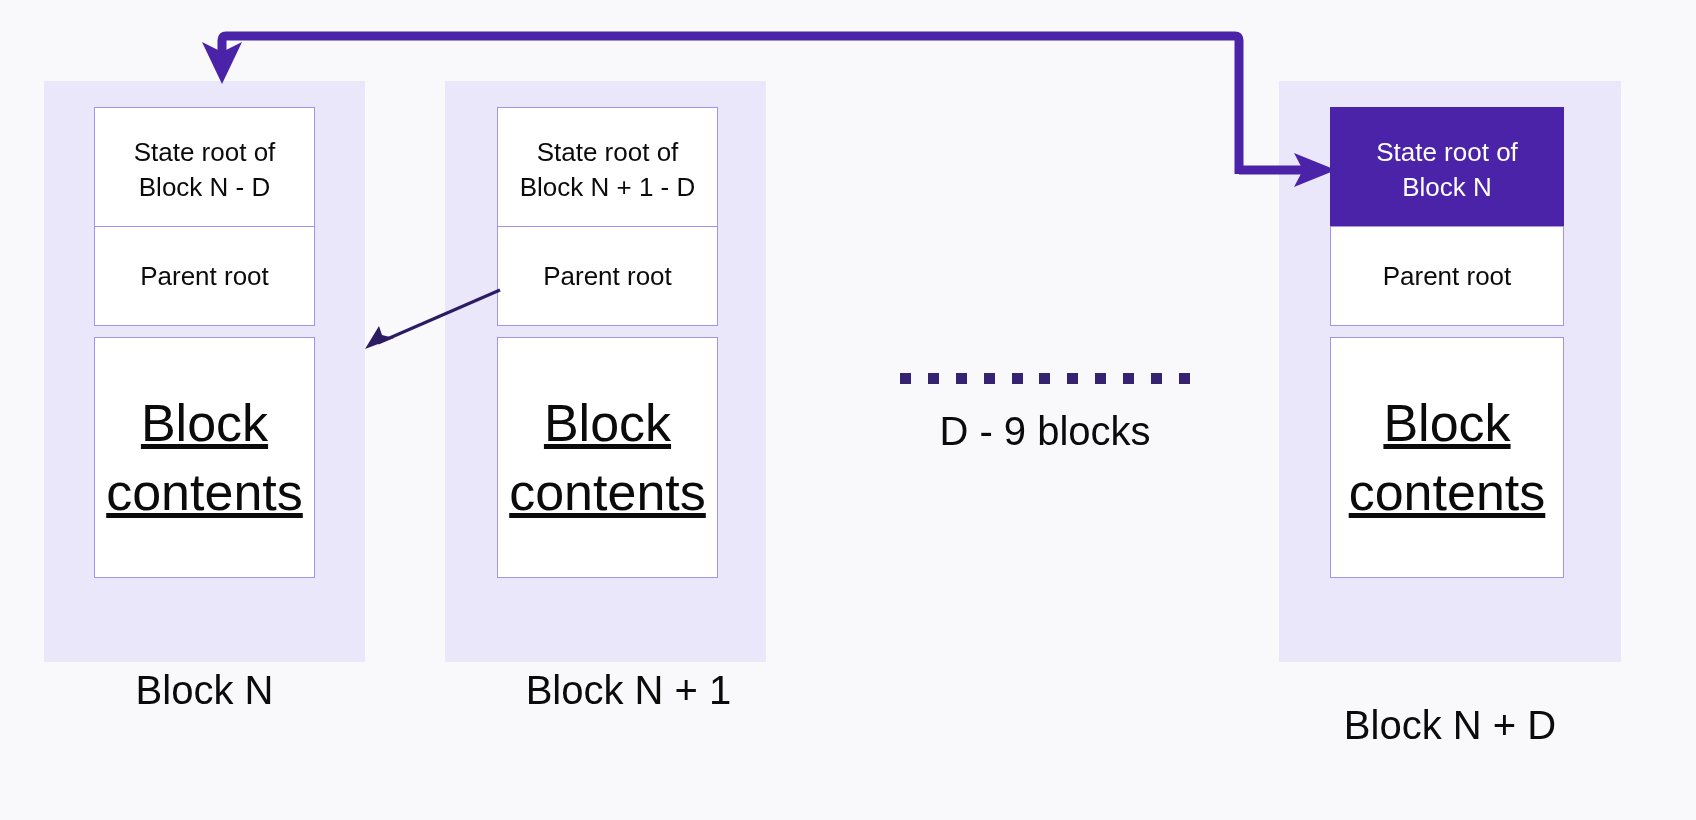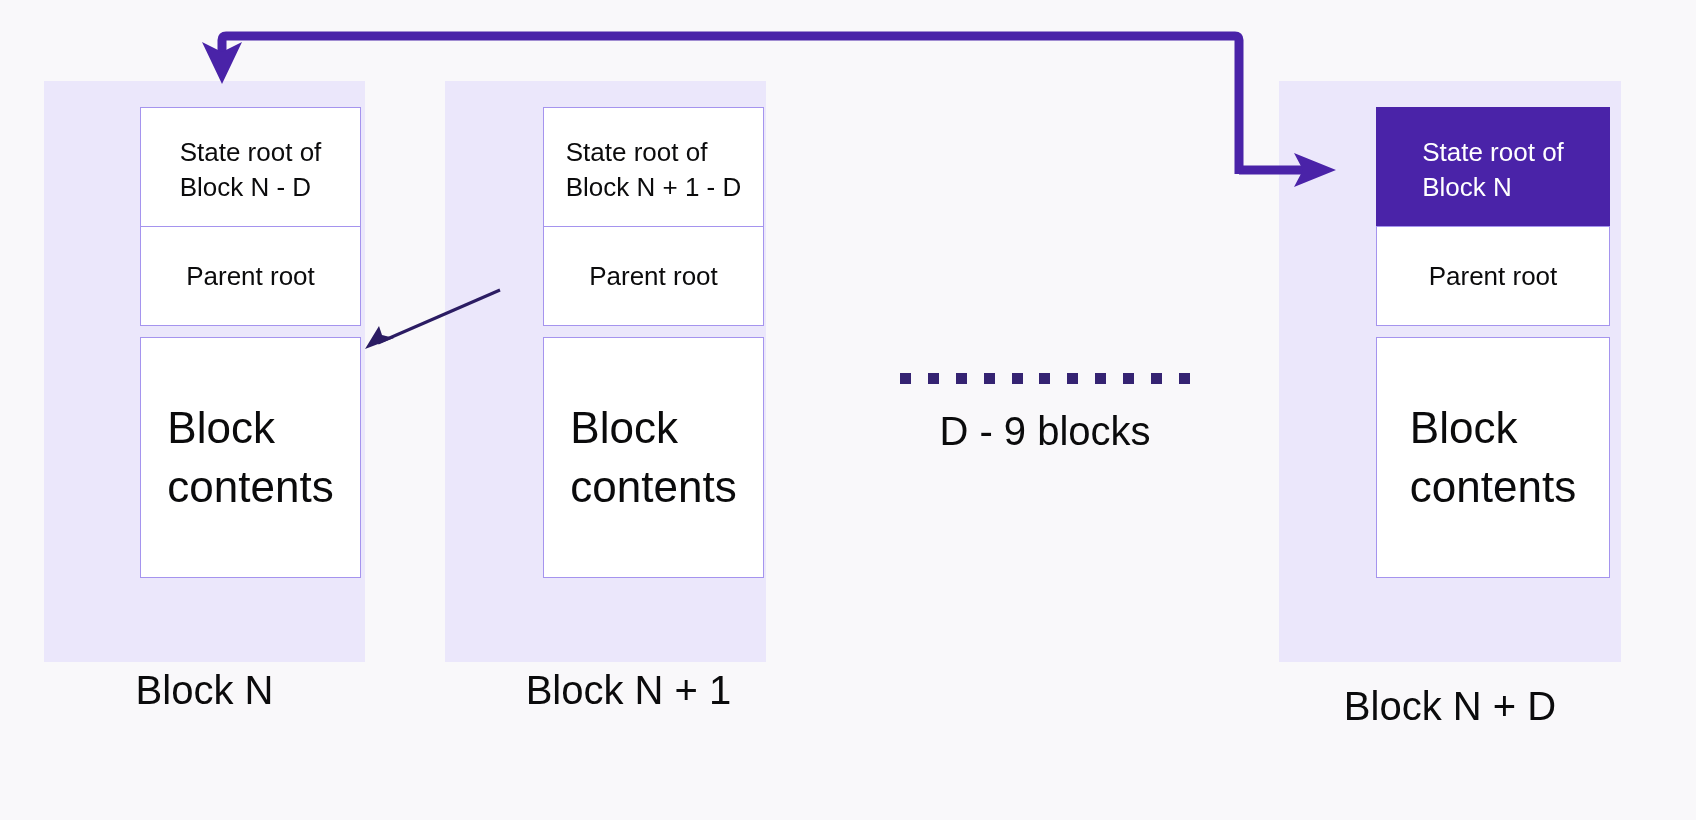--- a/index.html
+++ b/index.html
@@ -28,33 +28,33 @@
   }
 
   .field-box {
     position: absolute;
     box-sizing: border-box;
     background: #FFFFFF;
     border: 1.6px solid #A594EE;
     display: flex;
     align-items: center;
     justify-content: center;
-    text-align: left;
+    text-align: center;
     color: #0B0B0C;
     line-height: 1.32;
     white-space: pre-line;
-    margin-left: 46px;
   }
 
   .field-box.small {
     font-size: 26px;
   }
 
   .field-box.contents {
-    font-size: 44px;
+    font-size: 52px;
+    text-decoration: underline;
   }
 
   .field-box.highlight {
     background: #4A23A8;
     border-color: #4A23A8;
     color: #FFFFFF;
   }
 
   
   .column-caption {
@@ -134,21 +134,21 @@
   </div>
   <div class="gap-caption" style="left:840px; top:409px; width:410px;">D - 9 blocks</div>
 
   <div class="block-column" style="left:1279px; top:81px; width:342px; height:581px;">
     <div class="field-box small highlight" style="left:51px; top:26px; width:234px; height:125px;">State root of
 Block N</div>
     <div class="field-box small" style="left:51px; top:145px; width:234px; height:100px;">Parent root</div>
     <div class="field-box contents" style="left:51px; top:256px; width:234px; height:241px;">Block
 contents</div>
   </div>
-  <div class="column-caption" style="left:1279px; top:684px; width:342px;">Block N + D</div>
+  <div class="column-caption" style="left:1279px; top:703px; width:342px;">Block N + D</div>
 
   <svg id="arrow-layer" viewBox="0 0 1696 820" xmlns="http://www.w3.org/2000/svg">
 
     <g>
 
       <path d="M 1239 170 L 1310 170" stroke="#4A23A8" stroke-width="9" fill="none" stroke-linecap="butt"></path>
       <polygon points="1336,170 1294,153 1303,170 1294,187" fill="#4A23A8"></polygon>
 
       <path d="M 1239 174 L 1239 40 Q 1239 36 1235 36 L 226 36 Q 222 36 222 40 L 222 56" stroke="#4A23A8" stroke-width="9" fill="none" stroke-linejoin="round" stroke-linecap="butt"></path>
       <polygon points="222,84 202,42 222,52 242,42" fill="#4A23A8"></polygon>

